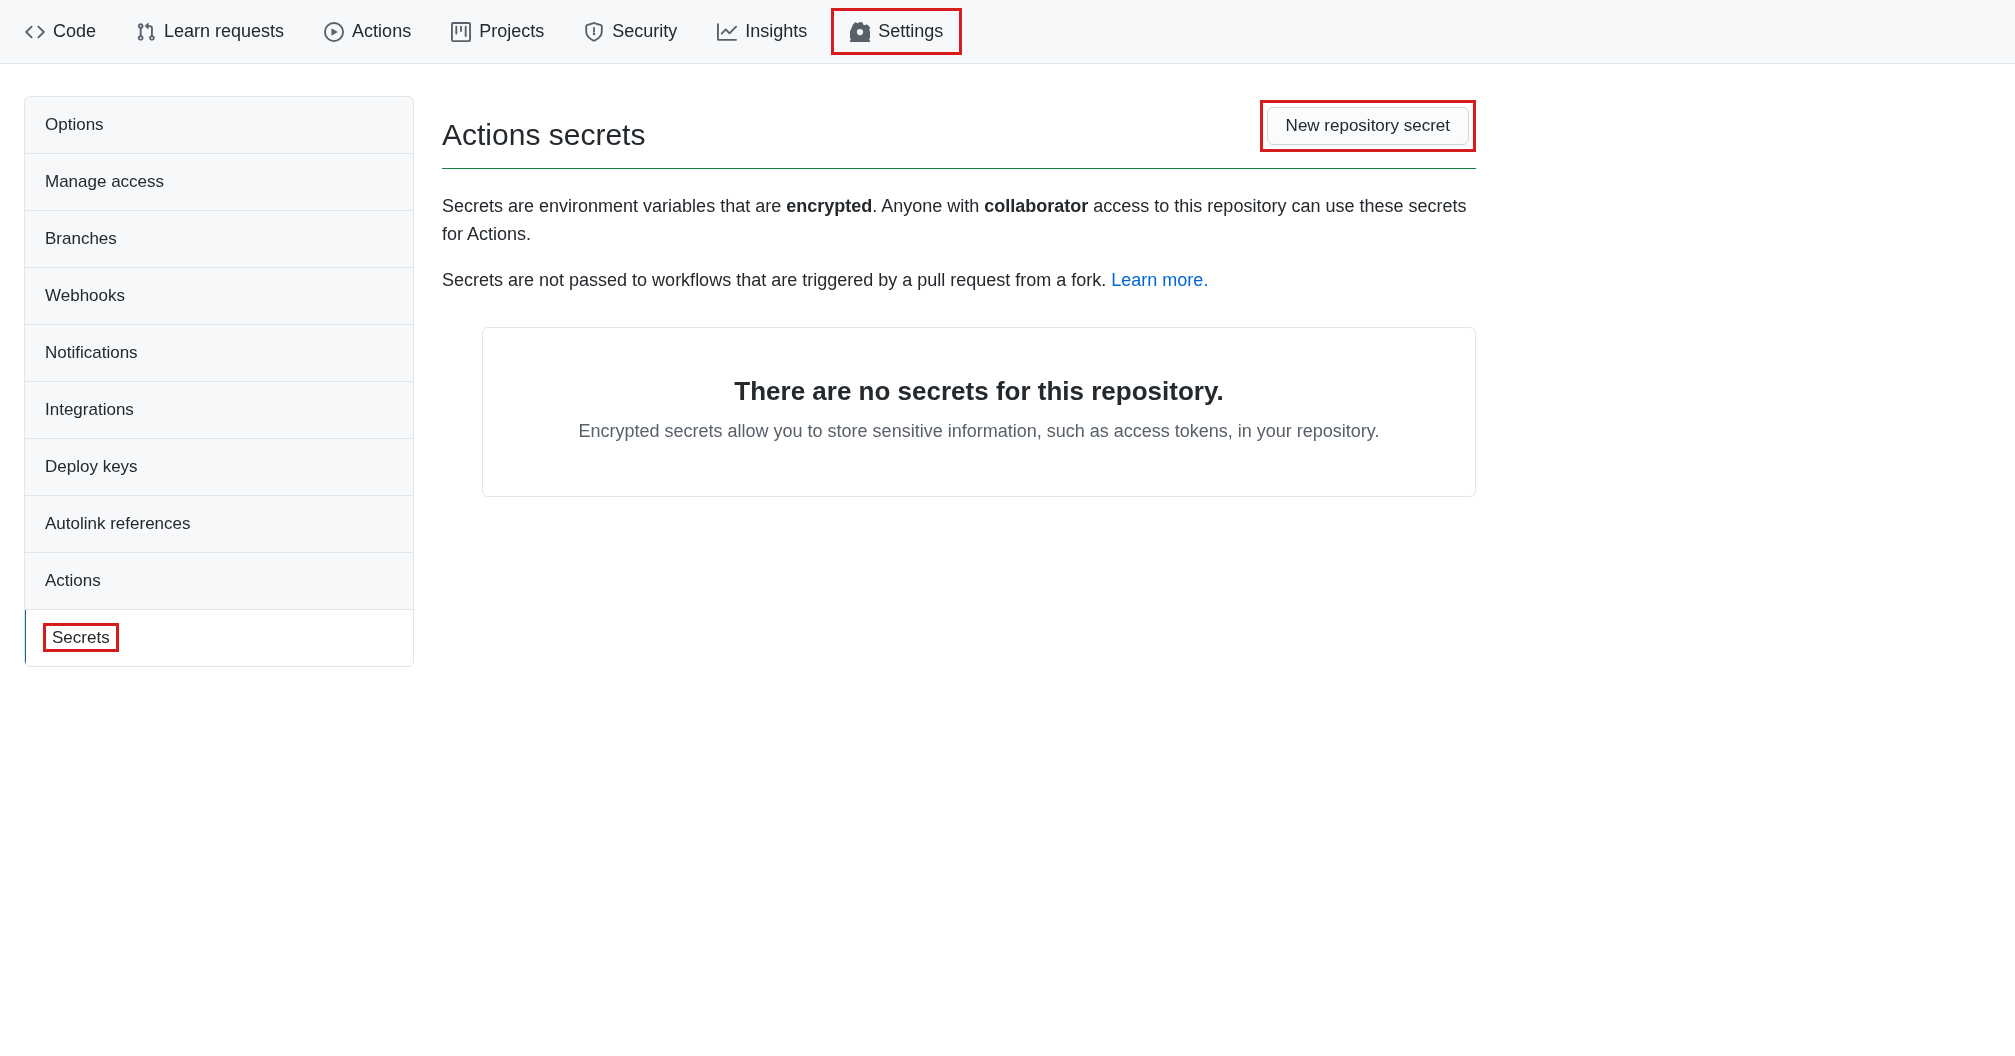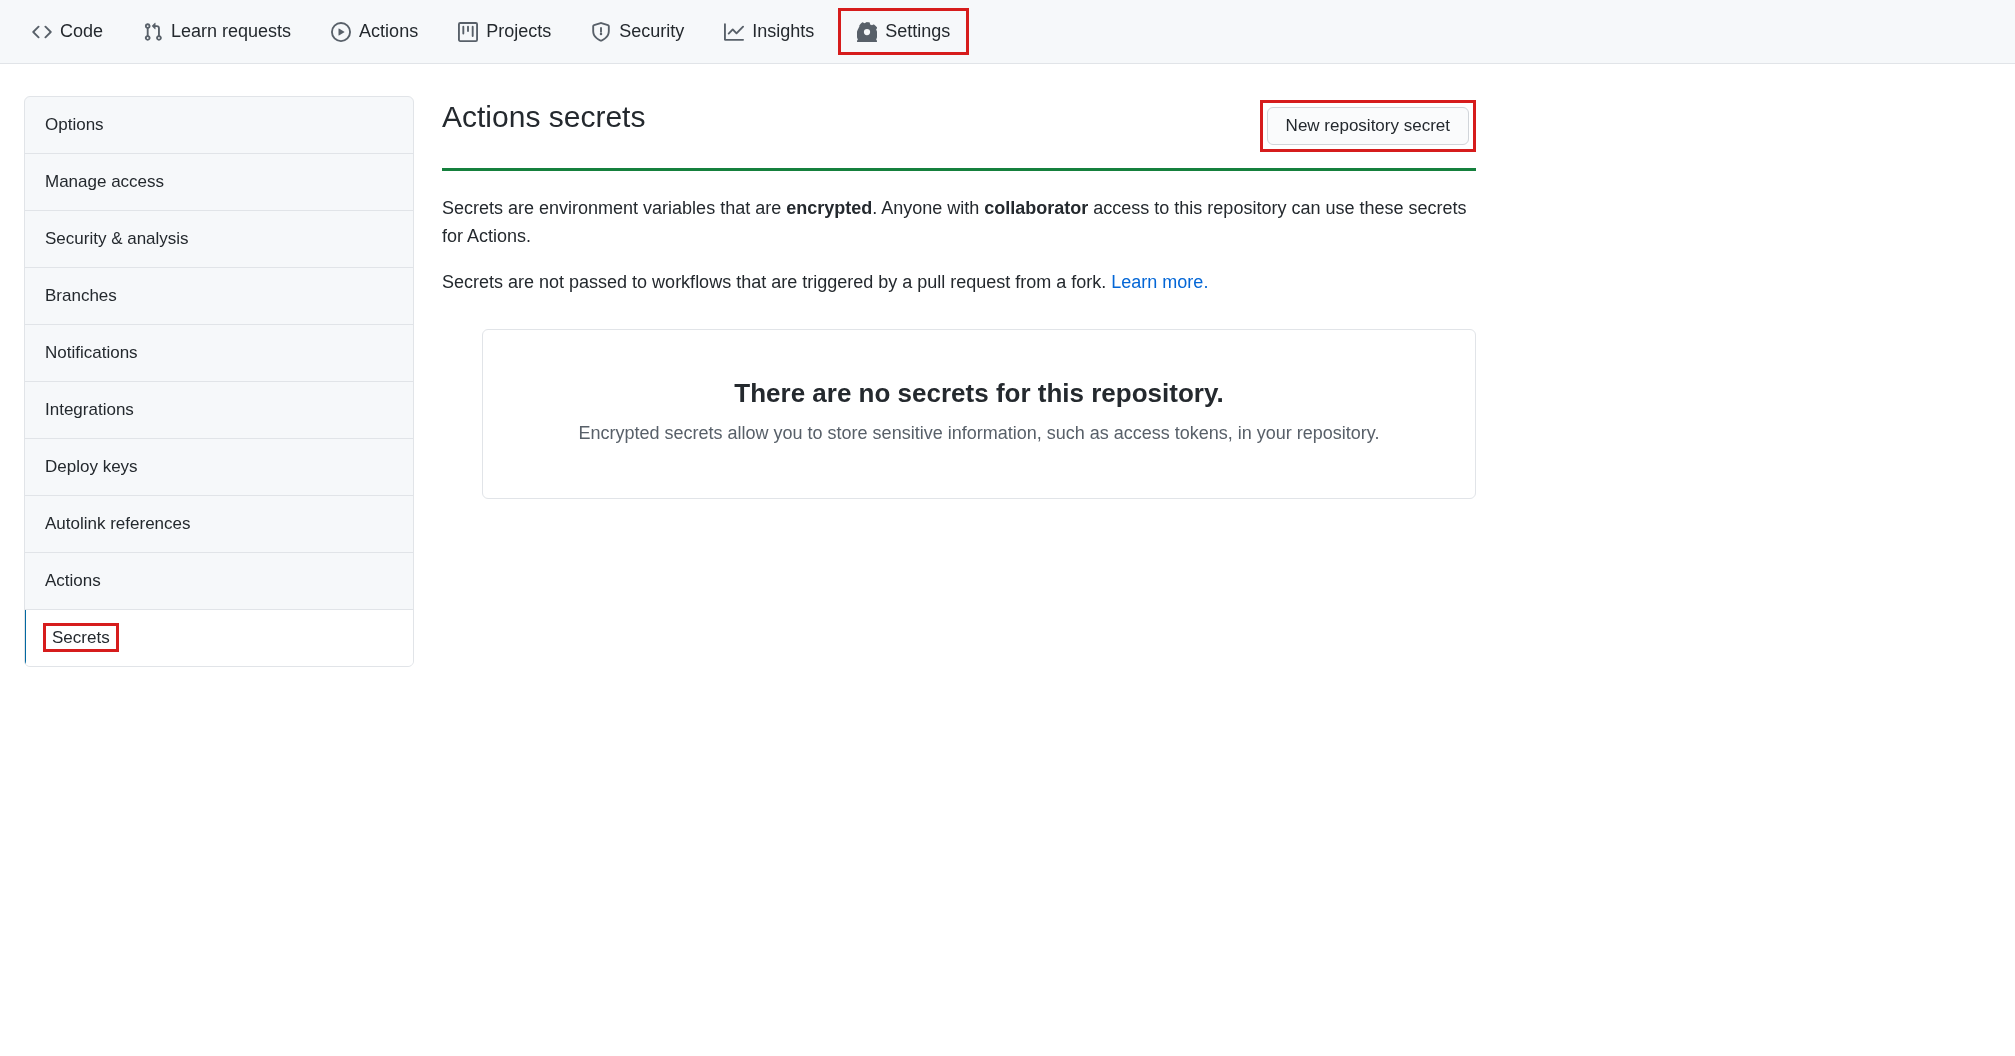--- a/index.html
+++ b/index.html
@@ -9,21 +9,21 @@
   }
   body {
     font-family: -apple-system, BlinkMacSystemFont, "Segoe UI", Helvetica, Arial, sans-serif;
     background: #ffffff;
     color: #24292e;
     font-size: 14px;
   }
   .topnav {
     background: #f6f8fa;
     border-bottom: 1px solid #e1e4e8;
-    padding: 0 16px;
+    padding: 0 9px;
     display: flex;
     align-items: center;
     height: 64px;
   }
   .topnav-item {
     display: flex;
     align-items: center;
     padding: 8px 16px;
     margin-right: 8px;
     color: #24292e;
@@ -75,23 +75,23 @@
   .sidebar-item.active .sidebar-text-wrap {
     padding: 2px 6px;
   }
   .main {
     flex: 1;
     padding-top: 4px;
   }
   .page-head {
     display: flex;
     justify-content: space-between;
-    align-items: flex-start;
+    align-items: flex-end;
     padding-bottom: 16px;
-    border-bottom: 3px solid #15803d;
+    border-bottom: 1px solid #15803d;
     margin-bottom: 24px;
   }
   .page-title {
     font-size: 30px;
     font-weight: 400;
     color: #24292e;
   }
   .btn {
     padding: 8px 18px;
     font-size: 17px;
@@ -199,22 +199,22 @@
     </span>
     <span>Settings</span>
   </div>
 </nav>
 
 <div class="container">
   <aside class="sidebar">
     <div class="sidebar-menu">
       <div class="sidebar-item"><span>Options</span></div>
       <div class="sidebar-item"><span>Manage access</span></div>
-      <div class="sidebar-item"><span>Security &amp; analysis</span></div>
       <div class="sidebar-item"><span>Branches</span></div>
+      <div class="sidebar-item"><span>Webhooks</span></div>
       <div class="sidebar-item"><span>Notifications</span></div>
       <div class="sidebar-item"><span>Integrations</span></div>
       <div class="sidebar-item"><span>Deploy keys</span></div>
       <div class="sidebar-item"><span>Autolink references</span></div>
       <div class="sidebar-item"><span>Actions</span></div>
       <div class="sidebar-item active"><span class="sidebar-text-wrap highlight-red">Secrets</span></div>
     </div>
   </aside>
 
   <main class="main">

